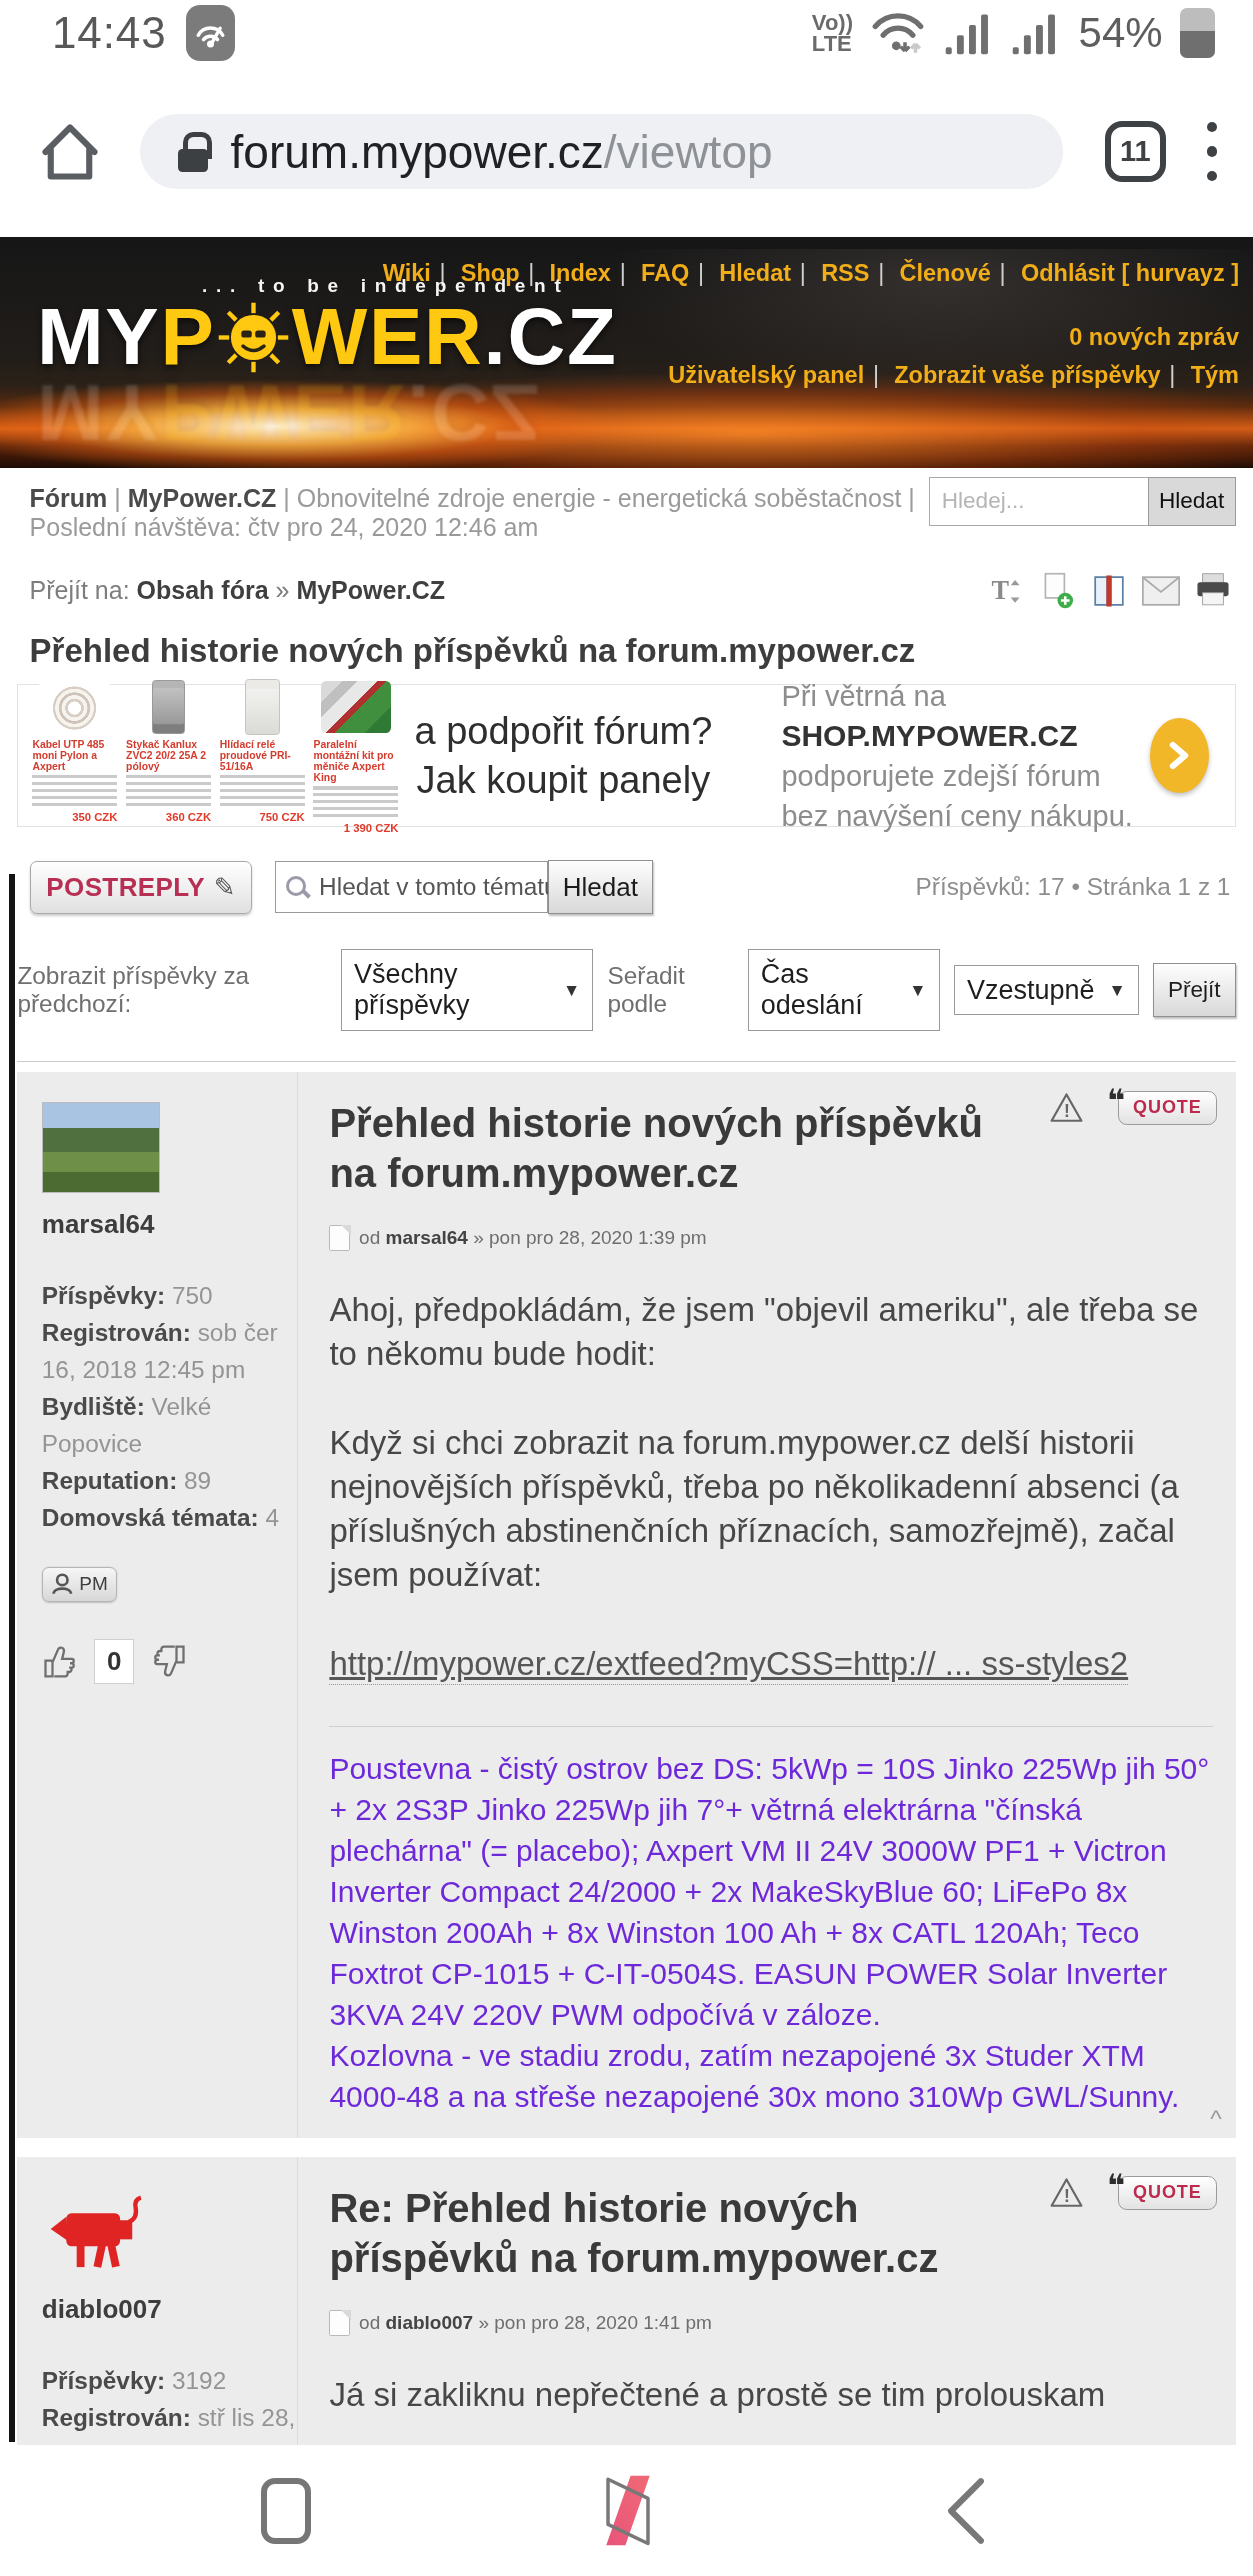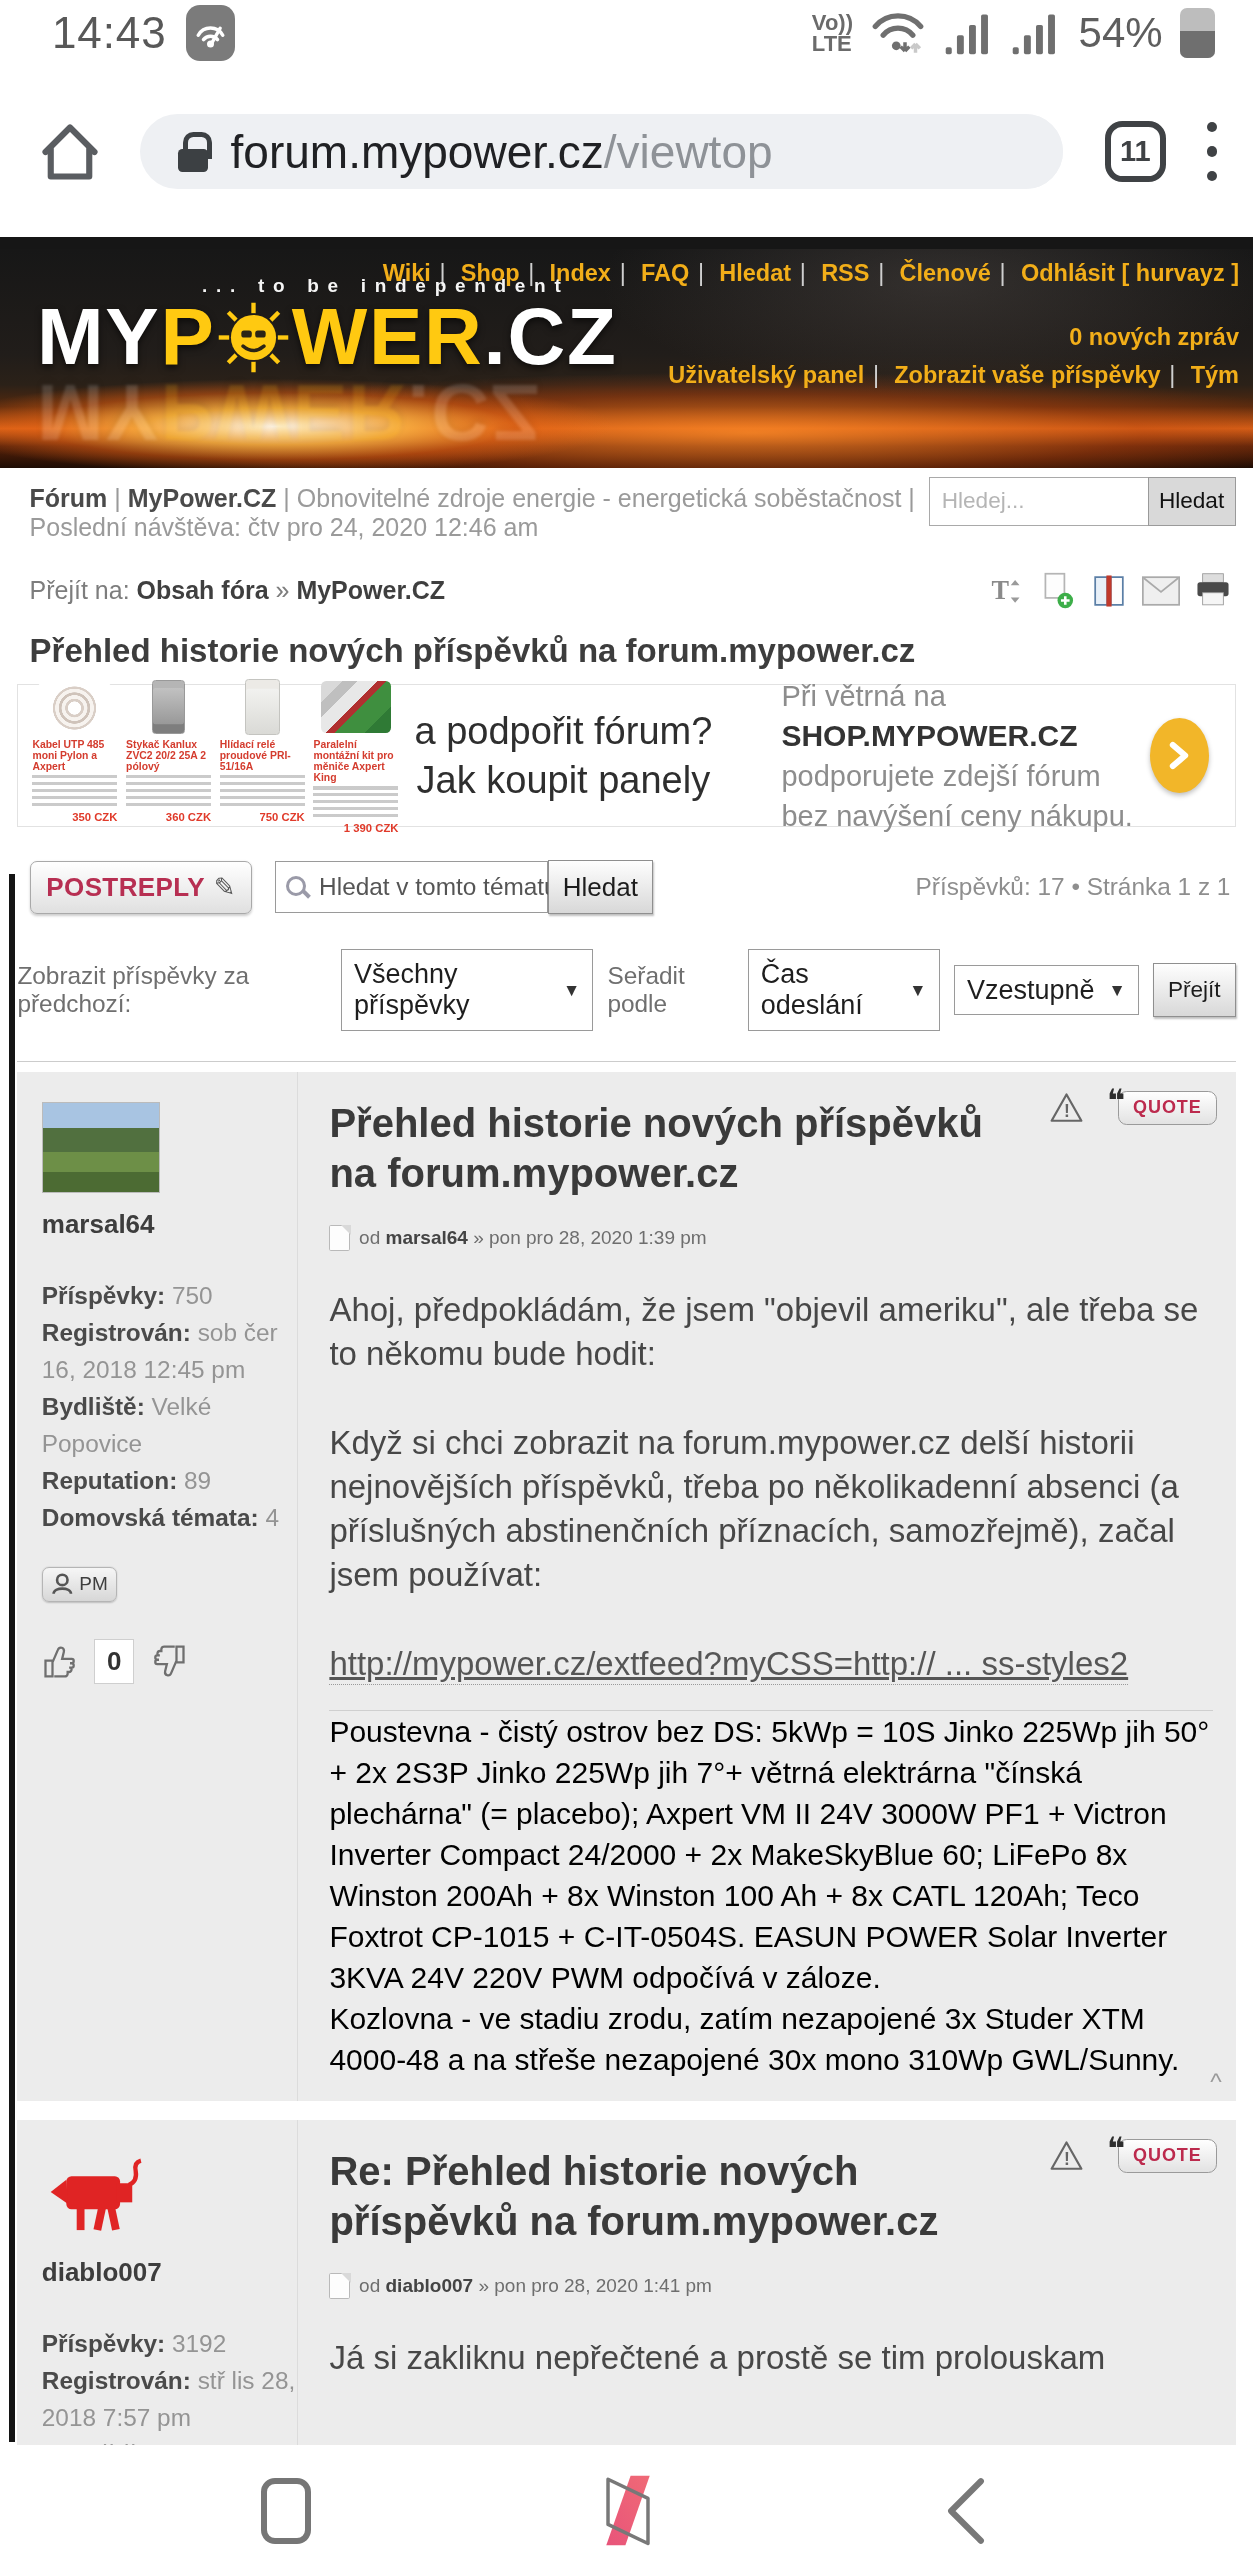--- a/index.html
+++ b/index.html
@@ -129,21 +129,21 @@
   .quote-box { border:1.7px solid #9a9a9a; border-radius:8.7px; background:linear-gradient(#fff,#e2e2e2); padding:5.2px 14px; font-size:18px; font-weight:800; color:#bc2a4d; letter-spacing:0.9px; }
   .post-title { font-size:40px; font-weight:700; color:#3a3a3a; line-height:50px; padding-right:174px; }
   .post-meta { margin-top:27px; font-size:19px; color:#6e6e6e; display:flex; align-items:center; gap:8.7px; }
   .post-meta b { color:#444; }
   .doc-ico { width:21px; height:26px; background:#fdfdfd; border:1.7px solid #b9b9b9; border-radius:1.7px; position:relative; flex:0 0 auto; }
   .doc-ico:after { content:""; position:absolute; right:-1.7px; top:-1.7px; border:5.2px solid #d9d9d9; border-left-color:transparent; border-bottom-color:transparent; }
   .post-body { margin-top:37px; font-size:33px; color:#474747; line-height:44px; max-width:888px; }
   .post-body .para { margin-top:45px; }
   .post-body .para:first-child { margin-top:0; }
   .body-link { display:inline-block; margin-top:47px; font-size:33px; color:#565656; text-decoration:underline; border-bottom:1.7px dotted #9a9a9a; line-height:40px; }
-  .signature { margin-top:24px; border-top:1.7px solid #cfcfcf; font-size:30px; color:#000000; line-height:41px; white-space:pre-line; max-width:888px; }
+  .signature { margin-top:40px; border-top:1.7px solid #cfcfcf; padding-top:21px; font-size:30px; color:#6d28d9; line-height:41px; white-space:pre-line; max-width:888px; }
   .top-link { position:absolute; right:14px; bottom:5.2px; font-size:24.4px; color:#9a9a9a; }
 
   
   .bottom-nav { position:absolute; left:0; bottom:0; width:1253px; height:131px; background:#fff; display:flex; align-items:center; justify-content:space-between; padding:0 265px 0 261px; }
   .nav-recents { width:50px; height:66px; border:6.1px solid #767676; border-radius:14px; }
 </style>
 </head>
 <body>
 
 <div class="screen">

